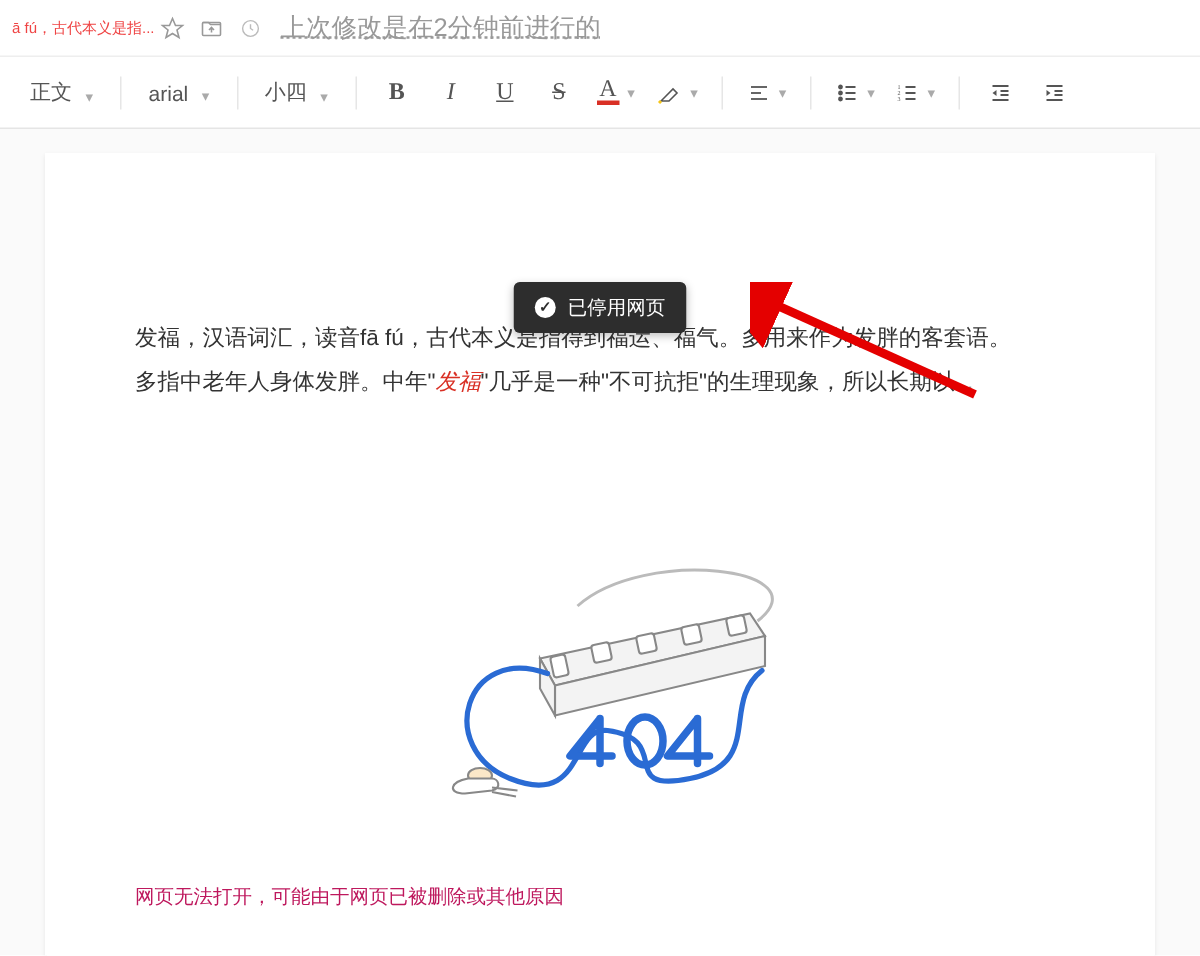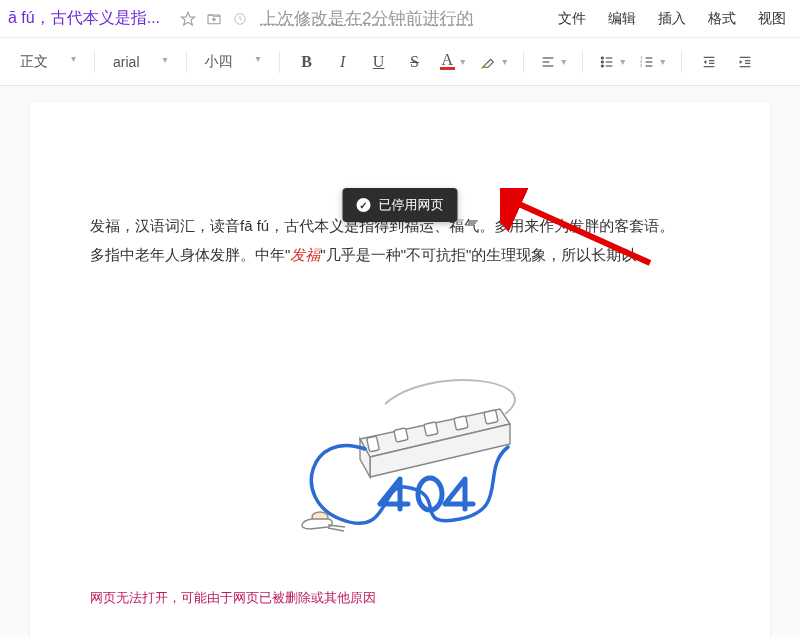--- a/index.html
+++ b/index.html
@@ -15,24 +15,24 @@
       display: flex;
       align-items: center;
       height: 38px;
       padding: 0 8px;
       border-bottom: 1px solid #eee;
       font-size: 13px;
       color: #333;
     }
     .doc-title {
       flex: 0 0 auto;
-      font-size: 16px;
-      color: #6d28d9;
+      font-size: 10px;
+      color: #ef4444;
       white-space: nowrap;
-      margin-right: 20px;
+      margin-right: 4px;
     }
     .header-icons {
       display: flex;
       align-items: center;
       gap: 10px;
       color: #888;
     }
     .star-icon, .folder-icon, .clock-icon {
       display: inline-flex;
       align-items: center;
@@ -61,22 +61,22 @@
       align-items: center;
       height: 48px;
       padding: 0 14px;
       gap: 6px;
       border-bottom: 1px solid #e5e5e5;
       color: #555;
       font-size: 14px;
     }
     .tb-group {
       display: flex;
-      align-items: flex-start;
-      gap: 20px;
+      align-items: flex-end;
+      gap: 6px;
       padding: 4px 6px;
       cursor: pointer;
     }
     .chev {
       font-size: 10px;
       color: #aaa;
       margin-left: 3px;
     }
     .sep {
       width: 1px;
@@ -198,27 +198,20 @@
           <path d="M12 16 L12 11 M9.5 13.5 L12 11 L14.5 13.5" fill="none"></path>
         </svg>
     </span>
     <span class="clock-icon">
       <svg width="14" height="14" viewBox="0 0 24 24" fill="none" stroke="#bbb" stroke-width="1.6">
           <circle cx="12" cy="12" r="9"></circle>
           <path d="M12 7 L12 12 L15 14"></path>
         </svg>
     </span>
     <span class="last-mod">上次修改是在2分钟前进行的</span>
-  </div>
-  <div class="menu">
-    <span class="menu-item">文件</span>
-    <span class="menu-item">编辑</span>
-    <span class="menu-item">插入</span>
-    <span class="menu-item">格式</span>
-    <span class="menu-item">视图</span>
   </div>
 </div>
 
 <div class="toolbar">
   <div class="tb-group">
     <span>正文</span>
     <span class="chev">▾</span>
   </div>
   <div class="sep"></div>
   <div class="tb-group">

